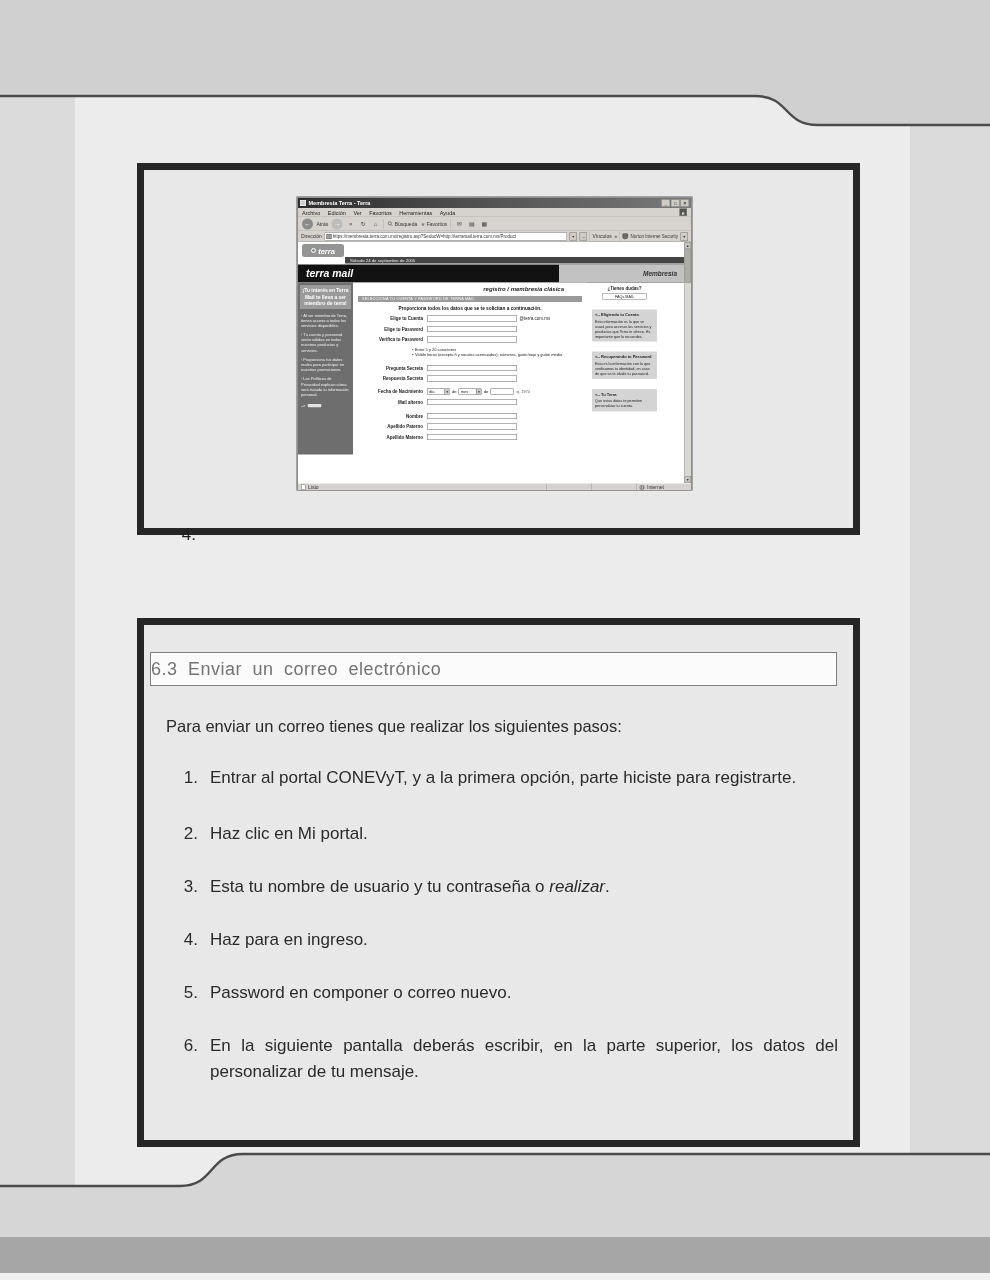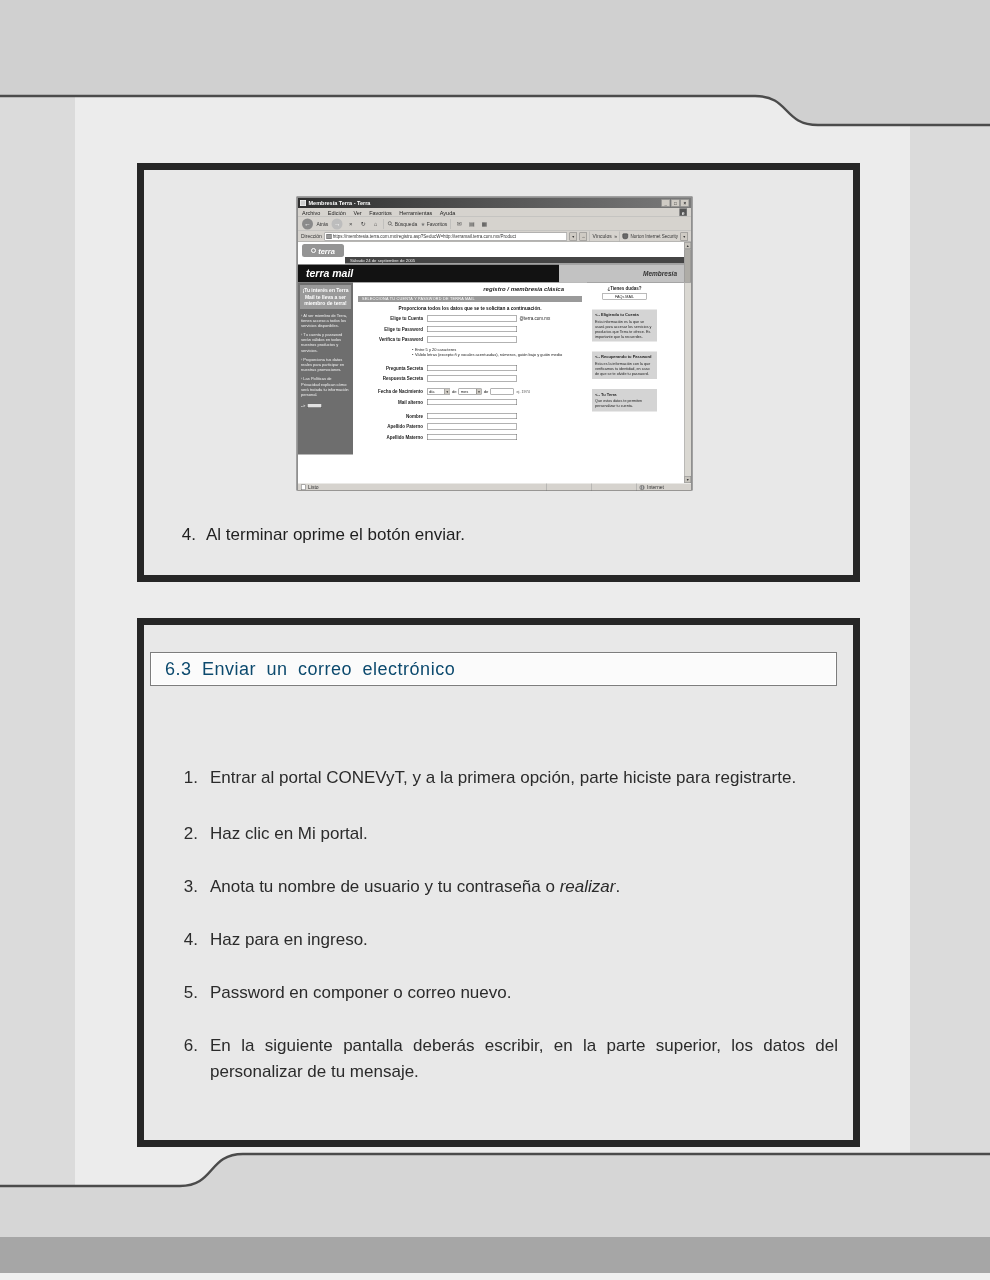--- a/index.html
+++ b/index.html
@@ -11,32 +11,32 @@
     color:#2b2b2b;
     overflow:hidden;
   }
   .panel { position:absolute; left:75px; top:0; width:835px; height:1280px; background:#ececec; z-index:1; }
   svg.decor { position:absolute; left:0; top:0; z-index:2; pointer-events:none; }
   .bottom-band { position:absolute; left:0; top:1237px; width:990px; height:36px; background:#a6a6a6; z-index:3; }
   .bottom-strip { position:absolute; left:0; top:1273px; width:990px; height:7px; background:#f0f0f0; z-index:3; }
 
   
   .framebox { position:absolute; left:137px; width:723px; background:#e8e8e8; border:7px solid #262626; z-index:5; }
-  #figure-box { top:163px; height:419px; }
+  #figure-box { top:163px; height:372px; }
   #text-box { top:618px; height:529px; }
 
   .figure-caption { position:absolute; left:30px; top:355px; display:flex; font-size:17px; color:#1f1f1f; }
   .figure-caption .num { width:22px; text-align:right; margin-right:10px; }
 
   .section-heading-box {
     position:absolute; left:6px; top:27px; width:687px; height:34px;
     background:#fbfbfb; border:1px solid #7d7d7d; box-shadow: inset 0 0 0 1px #ffffff;
   }
   .section-heading-box .ht {
-    font-size:18px; line-height:32px; padding-left:14px; color:#0c4a6e;
+    font-size:18px; line-height:32px; color:#737373;
     letter-spacing:0.5px; word-spacing:5px;
   }
   .section-intro { position:absolute; left:22px; top:92px; font-size:16.5px; color:#2b2b2b; }
   .steps { position:absolute; left:30px; top:140px; width:672px; list-style:none; }
   .step { display:flex; margin-bottom:27px; font-size:17px; line-height:26px; color:#2b2b2b; }
   .step.ml { margin-bottom:30px; }
   .step .num { width:24px; text-align:right; margin-right:12px; flex:none; }
   .step .txt { width:628px; }
   .step .txt.just { text-align:justify; }
   .step .txt em { font-style:italic; }
@@ -343,43 +343,43 @@
           <span class="globe-ico"></span>
           <span>Internet</span>
         </span>
       </div>
 
     </div>
   </div>
 
   <div class="figure-caption">
     <span class="num">4.</span>
-    <span>Al terminar oprime el botón enviar.</span>
   </div>
 </div>
 
 <div class="framebox" id="text-box">
 
   <div class="section-heading-box">
     <div class="ht">6.3 Enviar un correo electrónico</div>
   </div>
 
+  <div class="section-intro">Para enviar un correo tienes que realizar los siguientes pasos:</div>
 
   <ol class="steps">
     <li class="step ml">
       <span class="num">1.</span>
       <span class="txt just"><span>Entrar al portal CONEVyT, y a la primera opción, parte hiciste para registrarte.</span><em></em><span></span></span>
     </li>
     <li class="step">
       <span class="num">2.</span>
       <span class="txt"><span>Haz clic en Mi portal.</span><em></em><span></span></span>
     </li>
     <li class="step">
       <span class="num">3.</span>
-      <span class="txt"><span>Anota tu nombre de usuario y tu contraseña o </span><em>realizar</em><span>.</span></span>
+      <span class="txt"><span>Esta tu nombre de usuario y tu contraseña o </span><em>realizar</em><span>.</span></span>
     </li>
     <li class="step">
       <span class="num">4.</span>
       <span class="txt"><span>Haz para en ingreso.</span><em></em><span></span></span>
     </li>
     <li class="step">
       <span class="num">5.</span>
       <span class="txt"><span>Password en componer o correo nuevo.</span><em></em><span></span></span>
     </li>
     <li class="step">

